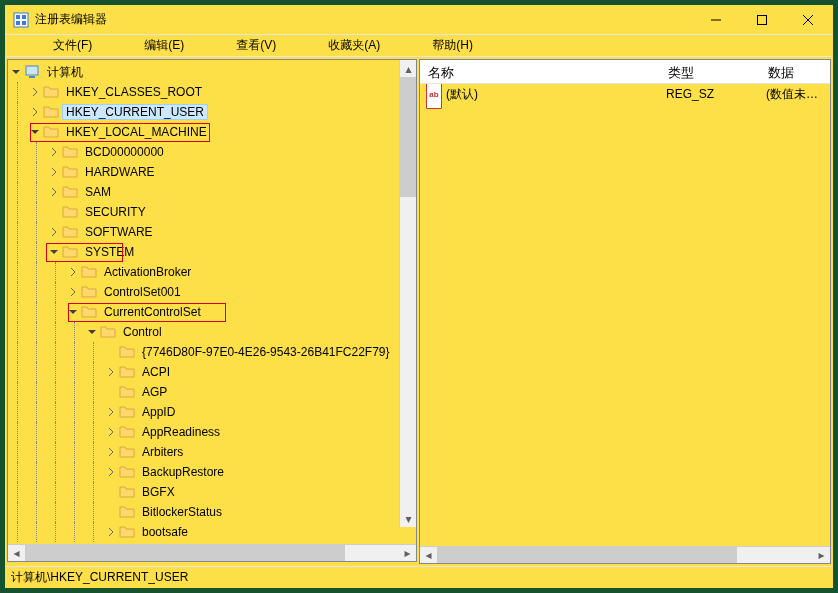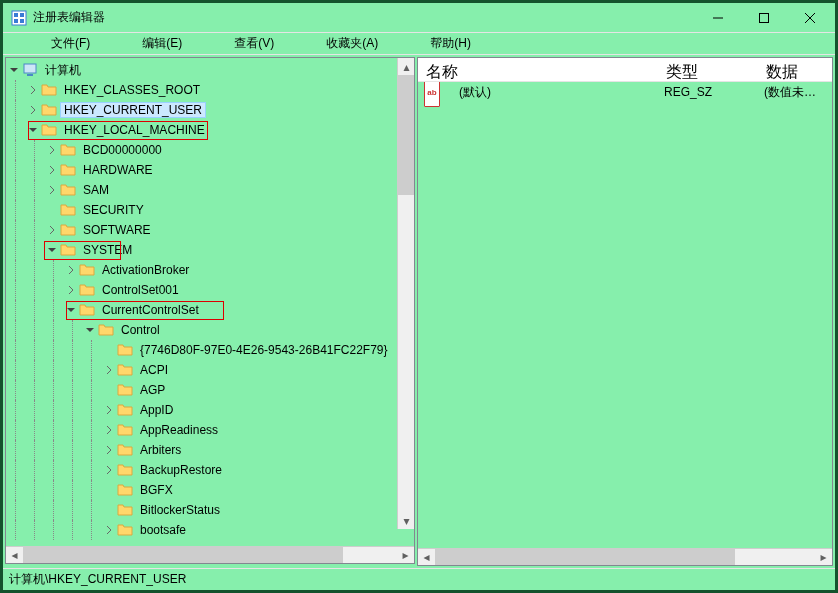--- a/index.html
+++ b/index.html
@@ -1,17 +1,17 @@
 <!DOCTYPE html>
 <html><head>
 <meta charset="utf-8">
 <style>
 * { box-sizing: border-box; margin: 0; padding: 0; }
 body { font-family: "Microsoft YaHei", "Segoe UI", sans-serif; font-size: 12px; background: #fff; overflow: hidden; }
-.window { width: 838px; height: 593px; border: 3px solid #14532d; display: flex; flex-direction: column; background: #86efac; }
+.window { width: 838px; height: 593px; border: 5px solid #14532d; display: flex; flex-direction: column; background: #fde047; }
 .titlebar { height: 30px; display: flex; align-items: center; padding: 0 2px 0 8px; border-bottom: 1px solid #e5e5e5; }
 .titlebar-icon { width: 16px; height: 16px; margin-right: 6px; display: inline-flex; align-items: center; justify-content: center; }
 .title-text { flex: 1; font-size: 12px; }
 .win-controls { display: flex; }
 .win-btn { width: 46px; height: 30px; display: flex; align-items: center; justify-content: center; cursor: pointer; }
 .menubar { height: 22px; display: flex; align-items: center; padding: 0 4px; border-bottom: 1px solid #e5e5e5; }
 .menu-item { padding: 2px 8px; cursor: pointer; font-size: 12px; margin-left: 36px; }
 .content { flex: 1; display: flex; min-height: 0; }
 .left-pane { width: 410px; border: 1px solid #828790; margin: 2px 1px 4px 2px; display: flex; flex-direction: column; overflow: hidden; position: relative; }
 .right-pane { flex: 1; border: 1px solid #828790; margin: 2px 2px 2px 1px; display: flex; flex-direction: column; overflow: hidden; position: relative; }
@@ -21,25 +21,25 @@
 .tree-label { padding: 0 4px; }
 .expander { width: 16px; height: 16px; display: inline-flex; align-items: center; justify-content: center; cursor: pointer; color: #666; }
 .expander.expanded { color: #000; }
 .folder-icon { width: 16px; height: 16px; margin-right: 3px; display: inline-flex; align-items: center; justify-content: center; }
 .computer-icon { width: 16px; height: 16px; margin-right: 3px; display: inline-flex; align-items: center; justify-content: center; }
 .guides { display: inline-flex; }
 .guide { width: 19px; height: 20px; position: relative; }
 .guide::before { content: ''; position: absolute; left: 9px; top: 0; bottom: 0; border-left: 1px dotted #888; }
 .highlight-box { position: absolute; border: 1px solid #d00; pointer-events: none; }
 .list-header { height: 24px; display: flex; border-bottom: 1px solid #e5e5e5; background: #fff; }
-.col-header { padding: 4px 8px; font-size: 16px; border-right: 1px solid transparent; cursor: pointer; }
+.col-header { padding: 4px 8px; font-size: 13px; border-right: 1px solid transparent; cursor: pointer; }
 .list-body { flex: 1; overflow: auto; }
 .list-row { display: flex; height: 20px; align-items: center; }
 .list-cell { padding: 0 6px; overflow: hidden; text-overflow: ellipsis; white-space: nowrap; }
-.reg-icon { width: 16px; height: 30px; margin-right: 19px; border: 1px solid #c33; background: #fff; display: inline-flex; align-items: center; justify-content: center; font-size: 8px; color: #c33; font-weight: bold; border-radius: 1px; text-align: center; }
+.reg-icon { width: 16px; height: 30px; margin-right: 4px; border: 1px solid #c33; background: #fff; display: inline-flex; align-items: center; justify-content: center; font-size: 8px; color: #c33; font-weight: bold; border-radius: 1px; text-align: center; }
 .statusbar { height: 22px; border-top: 1px solid #e5e5e5; padding: 2px 6px; font-size: 12px; display: flex; align-items: center; }
 .scrollbar-h { height: 17px; background: #f0f0f0; border-top: 1px solid #cdcdcd; display: flex; align-items: center; }
 .scroll-arrow { width: 17px; height: 17px; display: flex; align-items: center; justify-content: center; color: #606060; cursor: pointer; }
 .scroll-track { flex: 1; height: 17px; position: relative; }
 .scroll-thumb-h { position: absolute; height: 17px; background: #cdcdcd; }
 .scrollbar-v { width: 17px; background: #f0f0f0; border-left: 1px solid #cdcdcd; position: absolute; right: 0; top: 0; bottom: 17px; display: flex; flex-direction: column; }
 .scroll-track-v { flex: 1; position: relative; }
 .scroll-thumb-v { position: absolute; width: 17px; background: #cdcdcd; left: 0; }
 .tree-wrap { position: relative; flex: 1; display: flex; overflow: hidden; }
 .tree-content { flex: 1; overflow: hidden; margin-right: 17px; }

